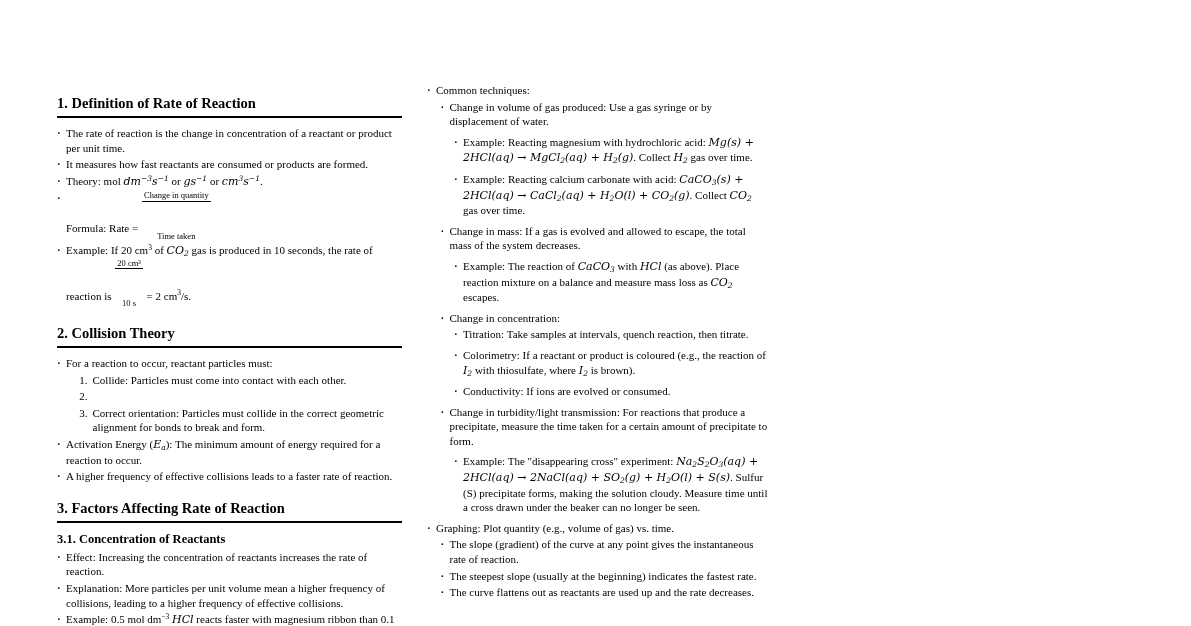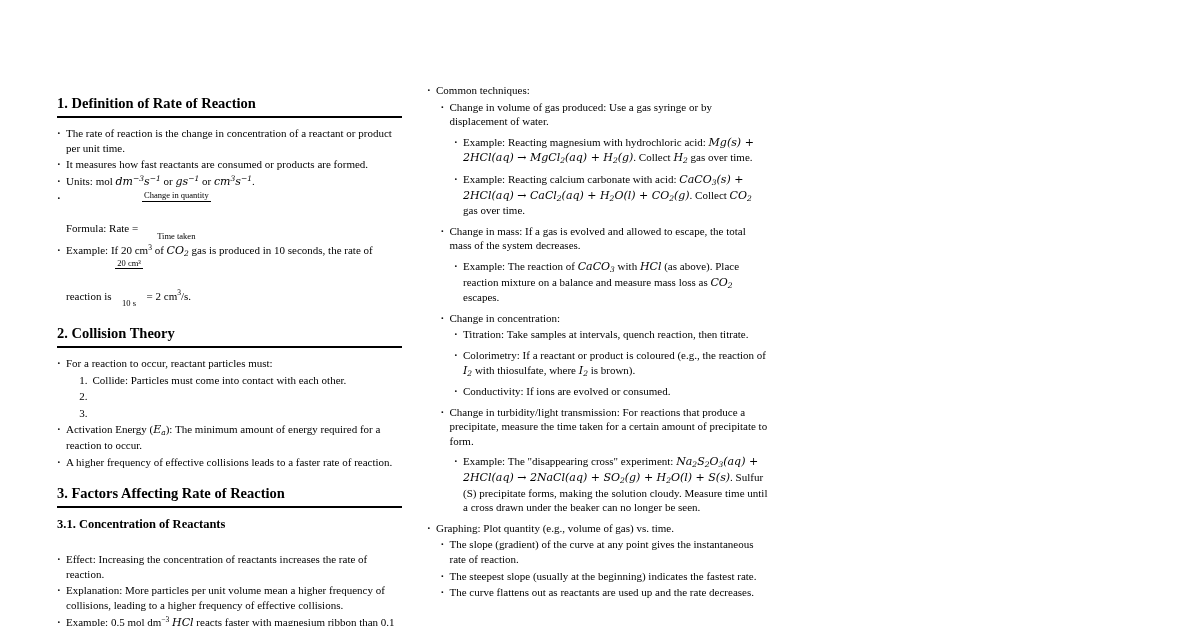--- a/index.html
+++ b/index.html
@@ -6,21 +6,21 @@
   body{
     width:1191px;height:626px;overflow:hidden;background:#ffffff;color:#000000;
     font-family:"Liberation Serif", serif;
   }
   .page{position:relative;width:1191px;height:626px;background:#ffffff;}
   .col{position:absolute;font-size:11px;line-height:14.6px;color:#000;}
   .col-left{left:57px;top:95px;width:345px;}
   .col-right{left:427px;top:81px;width:341px;}
   .h1{font-size:14.5px;font-weight:bold;line-height:17px;margin:16px 0 4px 0;}
   .col > .h1:first-child{margin-top:0;}
-  .h2{font-size:12.5px;font-weight:bold;line-height:15px;margin:9px 0 20px 0;}
+  .h2{font-size:12.5px;font-weight:bold;line-height:15px;margin:9px 0 3px 0;}
   .rule{height:0;border-bottom:2px solid #000;margin:0 0 8px 0;}
   .li{display:flex;margin-top:2px;}
   .li.gap{margin-top:6px;}
   .mk{flex:none;width:9px;font-weight:bold;}
   .mk.num{width:17px;text-align:right;margin-right:5px;font-weight:normal;}
   .tx{flex:1;}
   .b{font-weight:normal;}
   .m{font-family:"DejaVu Serif", serif;font-style:italic;}
   sup,sub{font-size:7.5px;line-height:0;vertical-align:baseline;position:relative;}
   sup{top:-4px;}
@@ -39,21 +39,21 @@
       <div class="li" style="padding-left: 0px;">
         <span class="mk">·</span>
         <span class="tx"><span>The rate of reaction is the change in concentration of a reactant or product per unit time.</span></span>
       </div>
       <div class="li" style="padding-left: 0px;">
         <span class="mk">·</span>
         <span class="tx"><span>It measures how fast reactants are consumed or products are formed.</span></span>
       </div>
       <div class="li" style="padding-left: 0px;">
         <span class="mk">·</span>
-        <span class="tx"><span class="b">Units: </span><span>mol </span><span class="m">dm</span><sup class="m">−3</sup><span class="m">s</span><sup class="m">−1</sup><span> or </span><span class="m">gs</span><sup class="m">−1</sup><span> or </span><span class="m">cm</span><sup class="m">3</sup><span class="m">s</span><sup class="m">−1</sup><span>.</span></span>
+        <span class="tx"><span class="b">Theory: </span><span>mol </span><span class="m">dm</span><sup class="m">−3</sup><span class="m">s</span><sup class="m">−1</sup><span> or </span><span class="m">gs</span><sup class="m">−1</sup><span> or </span><span class="m">cm</span><sup class="m">3</sup><span class="m">s</span><sup class="m">−1</sup><span>.</span></span>
       </div>
       <div class="li" style="padding-left: 0px;">
         <span class="mk">·</span>
         <span class="tx"><span class="b">Formula: </span><span>Rate = </span><span class="frac"><span class="num">Change in quantity</span><span class="den">Time taken</span></span></span>
       </div>
       <div class="li" style="padding-left: 0px;">
         <span class="mk">·</span>
         <span class="tx"><span class="b">Example: </span><span>If 20 cm</span><sup>3</sup><span> of </span><span class="m">CO</span><sub class="m">2</sub><span> gas is produced in 10 seconds, the rate of reaction is </span><span class="frac"><span class="num">20 cm³</span><span class="den">10 s</span></span><span> = 2 cm</span><sup>3</sup><span>/s.</span></span>
       </div>
       <div class="h1">2. Collision Theory</div>
@@ -64,20 +64,21 @@
       </div>
       <div class="li" style="padding-left: 13.5px;">
         <span class="mk num">1.</span>
         <span class="tx"><span class="b">Collide: </span><span>Particles must come into contact with each other.</span></span>
       </div>
       <div class="li" style="padding-left: 13.5px;">
         <span class="mk num">2.</span>
       </div>
       <div class="li" style="padding-left: 13.5px;">
         <span class="mk num">3.</span>
+        <span class="tx"><span class="b">Correct orientation: </span><span>Particles must collide in the correct geometric alignment for bonds to break and form.</span></span>
       </div>
       <div class="li" style="padding-left: 0px;">
         <span class="mk">·</span>
         <span class="tx"><span class="b">Activation Energy (</span><span class="b m">E</span><sub class="b m">a</sub><span class="b">):</span><span> The minimum amount of energy required for a reaction to occur.</span></span>
       </div>
       <div class="li" style="padding-left: 0px;">
         <span class="mk">·</span>
         <span class="tx"><span>A higher frequency of effective collisions leads to a faster rate of reaction.</span></span>
       </div>
       <div class="h1">3. Factors Affecting Rate of Reaction</div>

